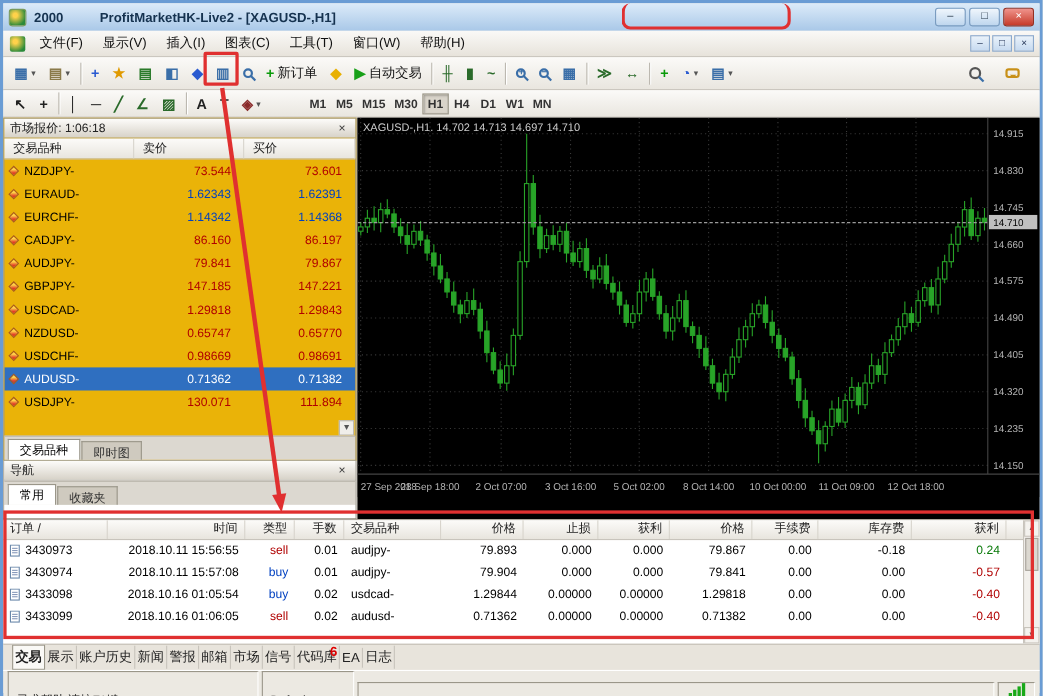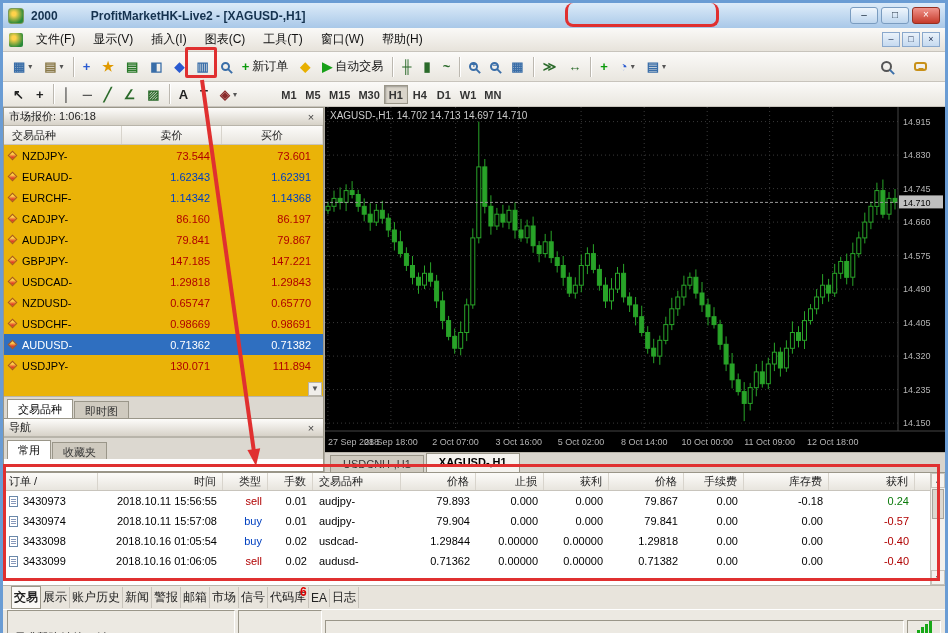--- a/index.html
+++ b/index.html
@@ -65,21 +65,21 @@
   .panel-header { height:18px; background:linear-gradient(#fdfcfa,#d7d2c8); border-bottom:1px solid #b8b4aa;
                   display:flex; align-items:center; padding:0 5px; font-size:11px; color:#222; }
   .panel-close { margin-left:auto; width:14px; text-align:center; font-size:11px; color:#444; }
 
   .market-watch { flex:0 0 312px; display:flex; flex-direction:column; background:#eab308;
                   border:1px solid #9a9689; }
   .mw-colhead { display:grid; grid-template-columns:118px 100px 1fr; height:19px; align-items:center;
                 background:linear-gradient(#fcfbf9,#e8e5de); border-bottom:1px solid #c8c4bc;
                 font-size:11px; color:#222; }
   .mw-colhead .hc { padding:0 8px; border-right:1px solid #d8d4cc; height:100%; line-height:18px; }
-  .hc.num { text-align:center; }
+  .hc.num { text-align:left; }
   .mw-body { flex:1; position:relative; overflow:hidden; }
   .mw-row { display:grid; grid-template-columns:118px 100px 1fr; height:21px; align-items:center; font-size:11px; }
   .mw-sym { display:flex; align-items:center; gap:6px; padding-left:5px; color:#000; }
   .diamond { width:7px; height:7px; flex:0 0 7px; transform:rotate(45deg);
              background:linear-gradient(135deg,#ffd24a 30%,#e23a2a 75%); border:1px solid #a85a20; }
   .mw-bid, .mw-ask { text-align:right; padding-right:12px; }
   .down { color:#b00000; } .up { color:#0040c0; }
   .mw-row.selected { background:#2f6fc0; }
   .mw-row.selected .mw-sym, .mw-row.selected .mw-bid, .mw-row.selected .mw-ask { color:#fff; }
   .mw-scroll-down { position:absolute; right:1px; bottom:0px; width:14px; height:14px;
@@ -686,24 +686,20 @@
             <line x1="570.0" y1="82.0" x2="570.0" y2="102.5" stroke="#28a428" stroke-width="1"></line>
             <rect x="568" y="91.4" width="4" height="3.9" fill="#28a428" stroke="#28a428" stroke-width="1"></rect>
             <line x1="0" y1="95.4" x2="573" y2="95.4" stroke="#9a9a9a" stroke-dasharray="3,2"></line>
             <rect x="574" y="88.4" width="44" height="13" fill="#c0c0c0"></rect>
             <text x="578" y="98.9" fill="#000" font-size="9" font-family="Liberation Sans,sans-serif">14.710</text>
             <line x1="573" y1="0" x2="573" y2="324" stroke="#444"></line>
             <line x1="0" y1="324" x2="620" y2="324" stroke="#444"></line>
             <text x="5" y="12" fill="#cccccc" font-size="10" font-family="Liberation Sans,sans-serif">XAGUSD-,H1. 14.702 14.713 14.697 14.710</text>
           </svg>
       </div>
-      <div class="chart-tabs" id="chart-tabs-bar">
-          <span class="chart-tab">USDCNH-,H1</span>
-          <span class="chart-tab active">XAGUSD-,H1</span>
-        </div>
     </div>
   </div>
 
   <div class="terminal">
     <div class="t-inner">
       <div class="t-head" id="t-head" style="grid-template-columns: 95px 125px 45px 45px 88px 75px 68px 65px 75px 60px 85px 86px;">
           <span class="t-cell">订单 /</span>
           <span class="t-cell al-r">时间</span>
           <span class="t-cell al-r">类型</span>
           <span class="t-cell al-r">手数</span>

